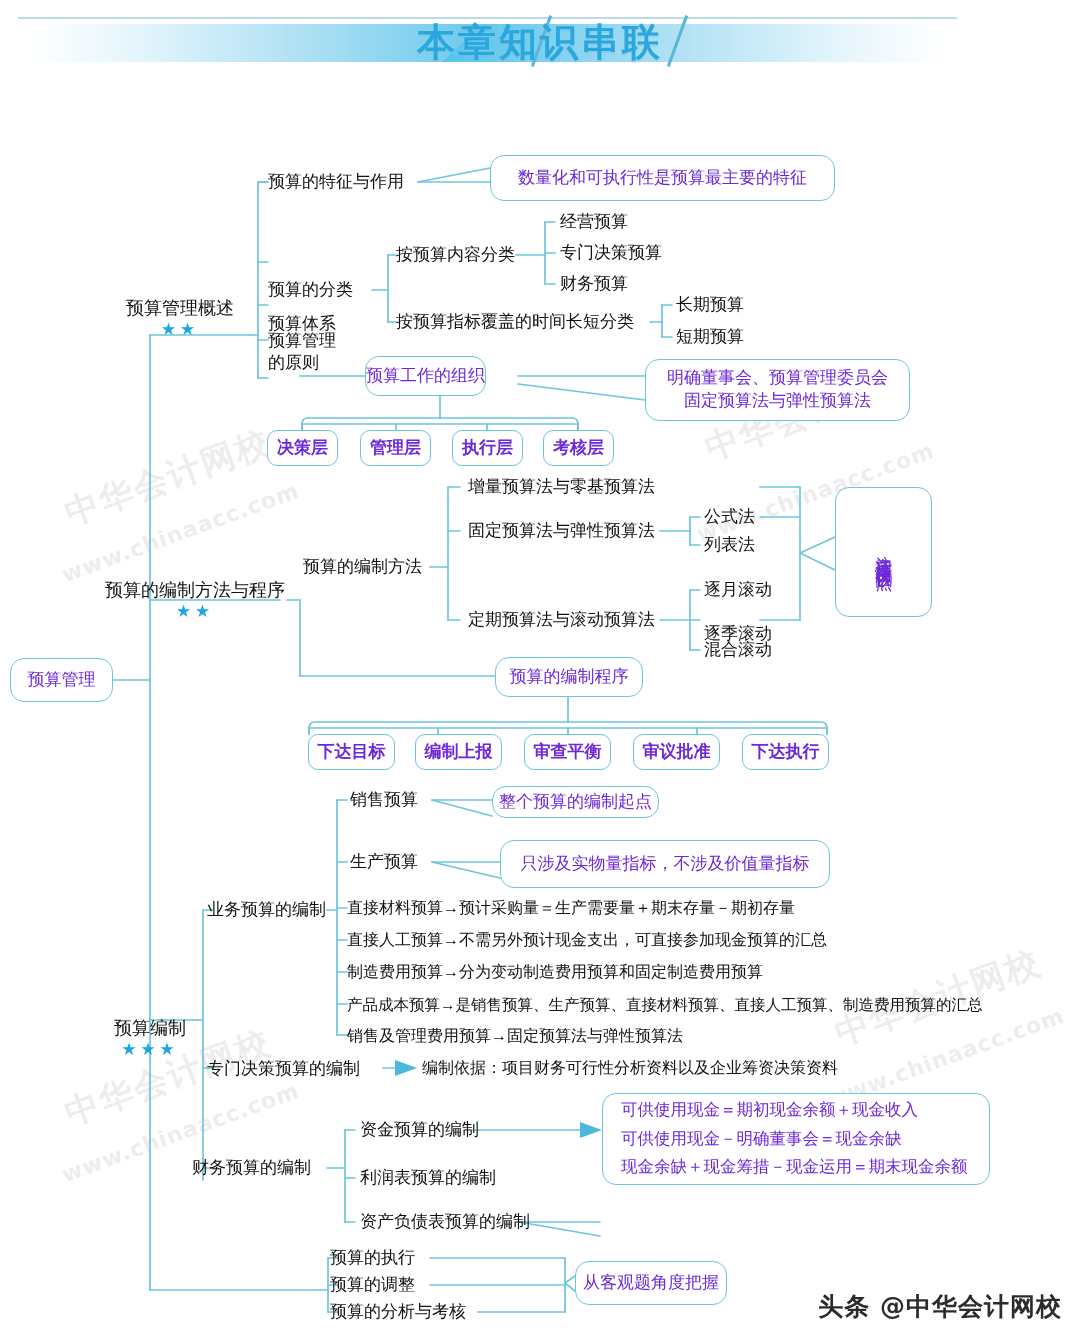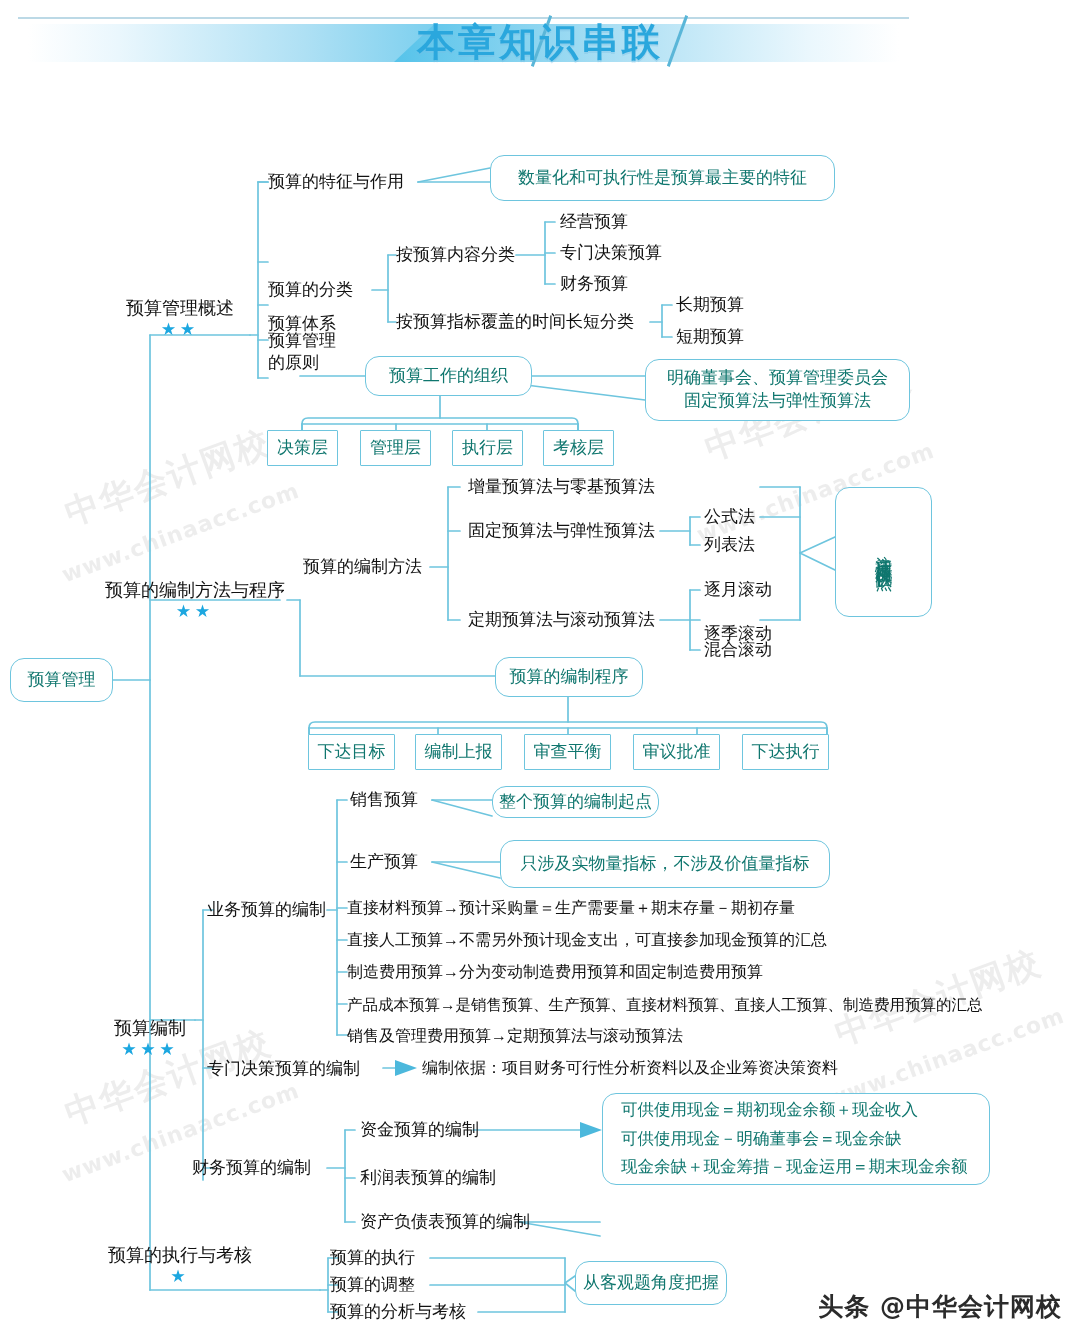--- a/index.html
+++ b/index.html
@@ -4,21 +4,21 @@
 <title>本章知识串联</title>
 <style>
   html,body{margin:0;padding:0;}
   body{
     width:1080px;height:1337px;position:relative;overflow:hidden;
     background:#ffffff;
     font-family:"Liberation Serif","DejaVu Serif",serif;
     color:#1a1a1a;
   }
   
-  #header{position:absolute;left:0;top:0;width:927px;height:95px;}
+  #header{position:absolute;left:0;top:0;width:927px;height:95px;padding-left:48px;}
   #header .bar-left,#header .bar-right{position:absolute;top:24px;height:38px;}
   #header .bar-left{left:28px;width:505px;
      background:linear-gradient(to right,#ffffff 0%,#eaf7fd 18%,#aee0f4 55%,#56c3ea 100%);
      clip-path:polygon(0 0,100% 0,92% 100%,0 100%);}
   #header .bar-right{right:28px;width:505px;
      background:linear-gradient(to left,#ffffff 0%,#eaf7fd 18%,#aee0f4 55%,#56c3ea 100%);
      clip-path:polygon(8% 0,100% 0,100% 100%,0 100%);}
   #header .line-left,#header .line-right{position:absolute;top:17px;height:2px;background:#bcd9e6;}
   #header .line-left{left:18px;width:500px;}
   #header .line-right{right:18px;width:500px;}
@@ -37,24 +37,24 @@
 
   .node{position:absolute;white-space:nowrap;line-height:1.25;}
   .txt{font-size:17px;color:#111;}
   .txt.sm{font-size:16px;}
   .txt.xs{font-size:15.5px;}
 
   .box{
      position:absolute;box-sizing:border-box;
      border:1.6px solid #6ec5de;background:#fff;
      display:flex;align-items:center;justify-content:center;text-align:center;
-     font-size:17px;color:#0f766e;line-height:1.35;
+     font-size:17px;color:#6d28d9;line-height:1.35;
   }
   .box.round{border-radius:14px;}
-  .box.sq{border-radius:1px;}
+  .box.sq{border-radius:10px;font-weight:bold;}
   .box.vert{writing-mode:vertical-rl;text-orientation:upright;letter-spacing:2px;line-height:1.5;}
 
   .branch-label{position:absolute;text-align:center;font-size:18px;color:#111;}
   .stars{color:#1ca7e0;font-size:15px;letter-spacing:4px;line-height:1;margin-top:2px;}
 
   
   .wm{position:absolute;color:rgba(150,150,150,.17);font-weight:bold;
       font-family:"DejaVu Sans","Liberation Sans",sans-serif;pointer-events:none;user-select:none;}
   .wm.a{font-size:34px;transform:rotate(-20deg);letter-spacing:2px;}
   .wm.b{font-size:22px;transform:rotate(-20deg);letter-spacing:1px;}
@@ -210,24 +210,20 @@
   <div class="stars">★★</div>
 </div>
 <div class="branch-label" style="left:100px;top:578px;width:190px;">
   <span>预算的编制方法与程序</span>
   <div class="stars">★★</div>
 </div>
 <div class="branch-label" style="left:95px;top:993px;width:110px;margin-top:23px;">
   <span>预算编制</span>
   <div class="stars">★★★</div>
 </div>
-<div class="branch-label" style="left:95px;top:1243px;width:170px;">
-  <span>预算的执行与考核</span>
-  <div class="stars">★</div>
-</div>
 
 <div class="node txt" style="left:268px;top:171px;">预算的特征与作用</div>
 <div class="box round" style="left:490px;top:155px;width:345px;height:46px;">
   <span>数量化和可执行性是预算最主要的特征</span>
 </div>
 
 <div class="node txt" style="left:268px;top:279px;">预算的分类</div>
 <div class="node txt" style="left:268px;top:313px;">预算体系</div>
 <div class="node txt" style="left:268px;top:330px;line-height:1.3;">
   <div>预算管理</div>
@@ -236,21 +232,21 @@
 
 <div class="node txt" style="left:396px;top:244px;">按预算内容分类</div>
 <div class="node txt" style="left:560px;top:211px;">经营预算</div>
 <div class="node txt" style="left:560px;top:242px;">专门决策预算</div>
 <div class="node txt" style="left:560px;top:273px;">财务预算</div>
 
 <div class="node txt" style="left:396px;top:311px;">按预算指标覆盖的时间长短分类</div>
 <div class="node txt" style="left:676px;top:294px;">长期预算</div>
 <div class="node txt" style="left:676px;top:326px;">短期预算</div>
 
-<div class="box round" style="left:365px;top:356px;width:167px;height:40px;">
+<div class="box round" style="left:365px;top:356px;width:121px;height:40px;">
   <span>预算工作的组织</span>
 </div>
 <div class="box round" style="left:645px;top:359px;width:265px;height:62px;flex-direction:column;">
   <span>明确董事会、预算管理委员会</span>
   <span>固定预算法与弹性预算法</span>
 </div>
 
 <div class="box sq" style="left:267px;top:430px;width:71px;height:36px;">
   <span>决策层</span>
     </div>
@@ -308,21 +304,21 @@
 
 <div class="node txt" style="left:350px;top:851px;">生产预算</div>
 <div class="box round" style="left:500px;top:840px;width:330px;height:48px;">
   <span>只涉及实物量指标，不涉及价值量指标</span>
 </div>
 
 <div class="node txt sm" style="left:347px;top:898px;">直接材料预算→预计采购量＝生产需要量＋期末存量－期初存量</div>
 <div class="node txt sm" style="left:347px;top:930px;">直接人工预算→不需另外预计现金支出，可直接参加现金预算的汇总</div>
 <div class="node txt sm" style="left:347px;top:962px;">制造费用预算→分为变动制造费用预算和固定制造费用预算</div>
 <div class="node txt xs" style="left:347px;top:995px;">产品成本预算→是销售预算、生产预算、直接材料预算、直接人工预算、制造费用预算的汇总</div>
-<div class="node txt sm" style="left:347px;top:1026px;">销售及管理费用预算→定期预算法与滚动预算法</div>
+<div class="node txt sm" style="left:347px;top:1026px;">销售及管理费用预算→固定预算法与弹性预算法</div>
 
 <div class="node txt" style="left:207px;top:1058px;">专门决策预算的编制</div>
 <div class="node txt sm" style="left:422px;top:1058px;">编制依据：项目财务可行性分析资料以及企业筹资决策资料</div>
 
 <div class="node txt" style="left:192px;top:1157px;">财务预算的编制</div>
 <div class="node txt" style="left:360px;top:1119px;">资金预算的编制</div>
 <div class="node txt" style="left:360px;top:1167px;">利润表预算的编制</div>
 <div class="node txt" style="left:360px;top:1211px;">资产负债表预算的编制</div>
 
 <div class="box round" style="left:602px;top:1093px;width:388px;height:92px;flex-direction:column;align-items:flex-start;padding-left:18px;font-size:16.5px;">

